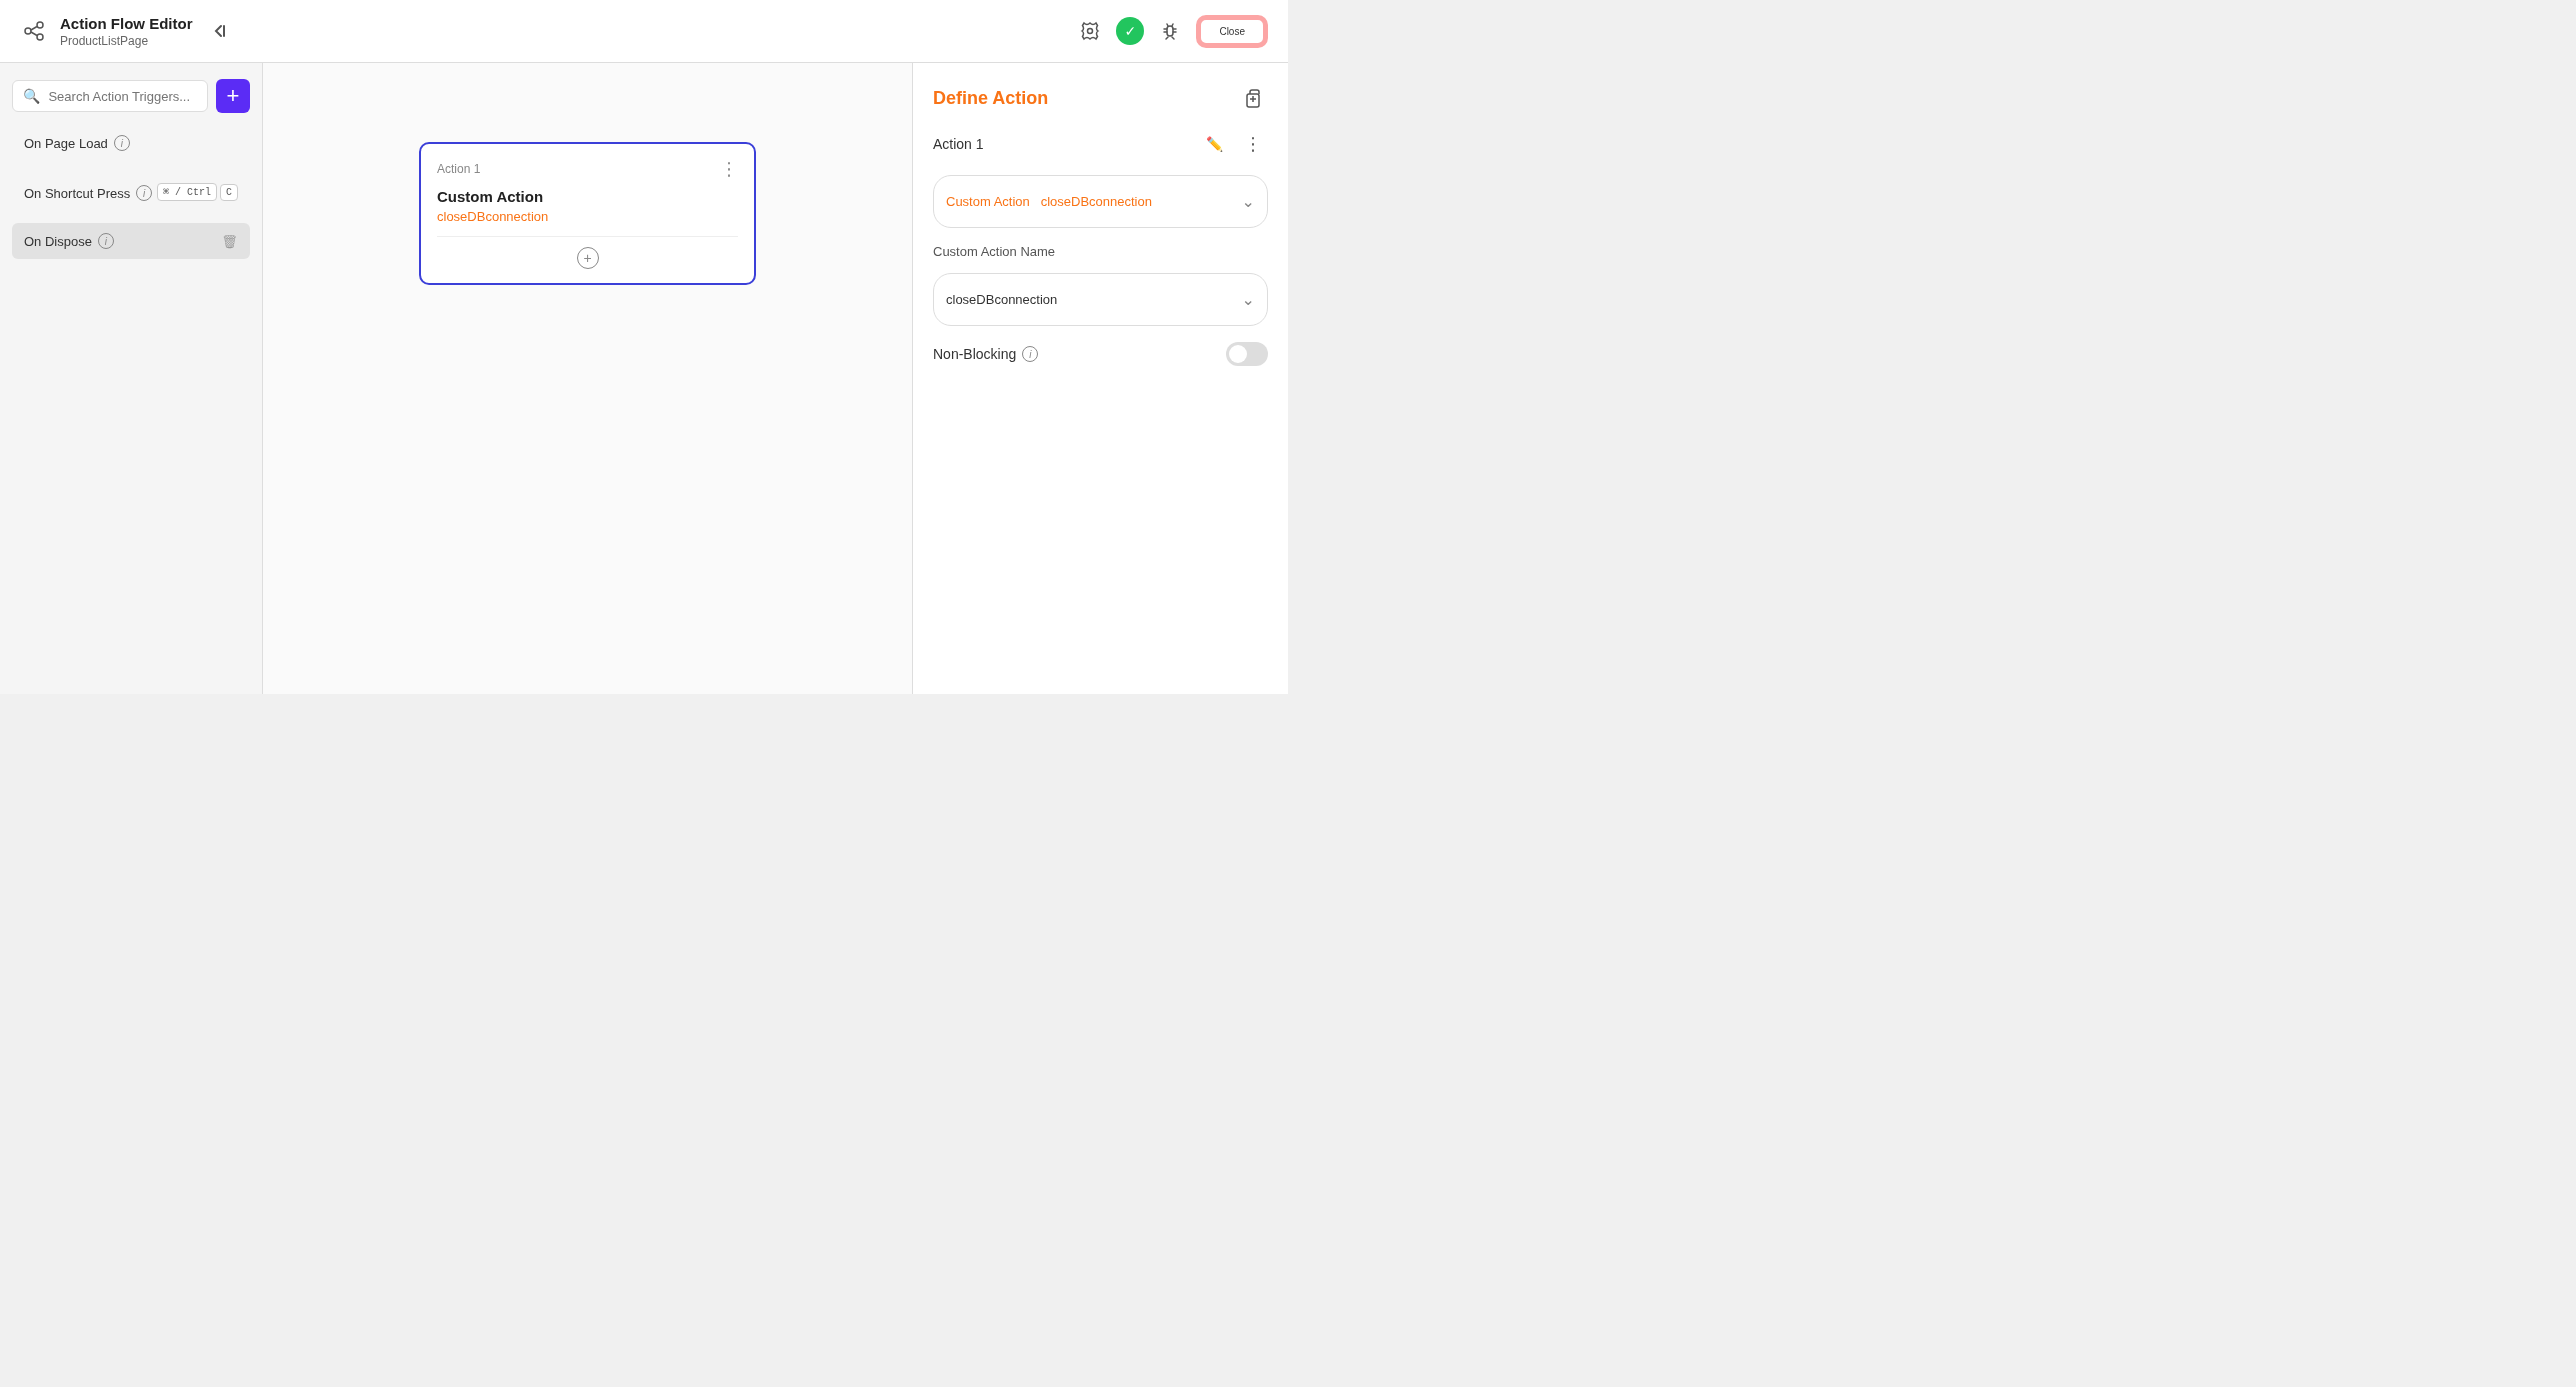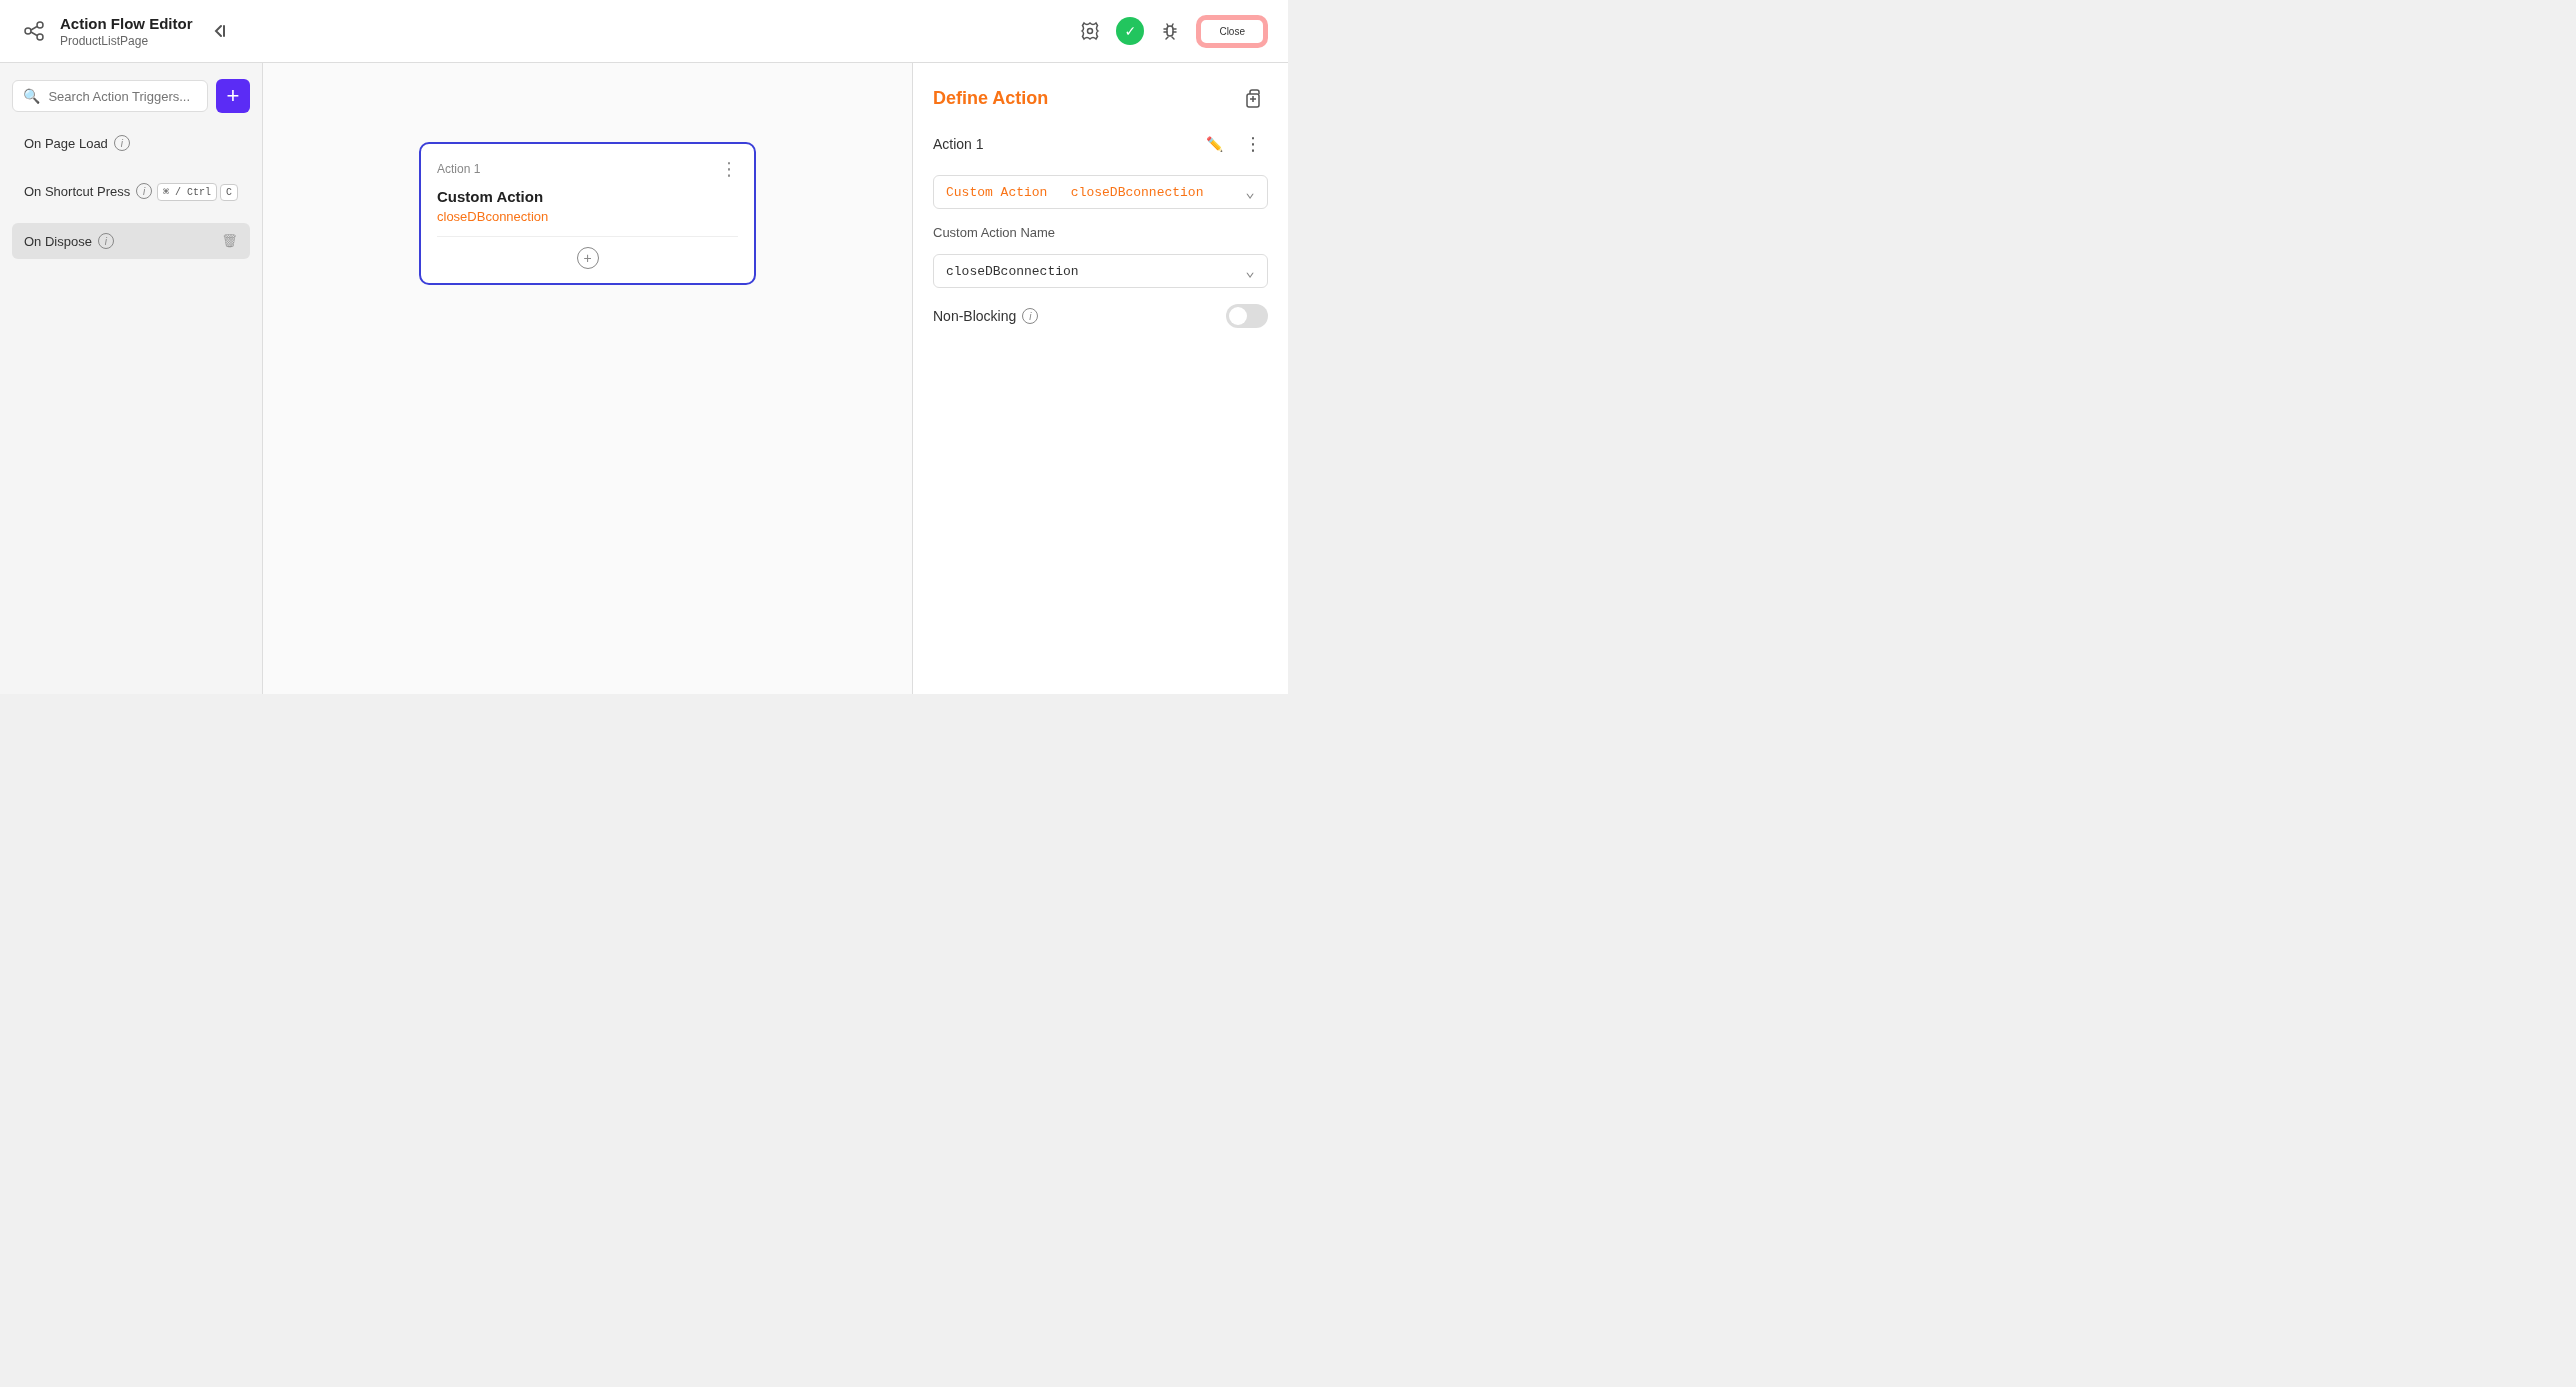--- a/index.html
+++ b/index.html
@@ -49,21 +49,21 @@
     }
     .search-bar input {
       border: none; outline: none; font-size: 13px; color: #666; background: transparent; width: 100%;
     }
     .search-row { display: flex; gap: 8px; align-items: center; }
     .add-btn {
       width: 34px; height: 34px; background: #5b2cf5; border-radius: 6px;
       border: none; cursor: pointer; display: flex; align-items: center; justify-content: center; color: #fff; font-size: 20px; flex-shrink: 0;
     }
     .trigger-item {
-      display: flex; align-items: flex-start; justify-content: space-between;
+      display: flex; align-items: flex-end; justify-content: space-between;
       padding: 10px 12px; border-radius: 6px; cursor: pointer; font-size: 13px; color: #333;
     }
     .trigger-item.active { background: #e2e2e2; }
     .trigger-item-left { display: flex; align-items: center; gap: 6px; }
     .info-icon {
       width: 16px; height: 16px; border-radius: 50%; border: 1.5px solid #888;
       display: flex; align-items: center; justify-content: center; font-size: 10px; color: #888; font-style: italic;
     }
     .shortcut-badge {
       display: flex; align-items: center; gap: 3px;
@@ -116,22 +116,22 @@
       display: flex; align-items: center; justify-content: center; font-size: 16px; color: #555;
     }
     .action-row {
       display: flex; align-items: center; justify-content: space-between;
     }
     .action-name-label { font-size: 14px; color: #333; }
     .action-row-icons { display: flex; gap: 8px; }
     .section-label { font-size: 13px; color: #555; margin-bottom: 6px; }
     .dropdown-select {
       display: flex; align-items: center; justify-content: space-between;
-      border: 1px solid #ddd; border-radius: 6px; padding: 6px 12px;
-      cursor: pointer; background: #fff; font-family: Liberation Mono, monospace;
+      border: 1px solid #ddd; border-radius: 18px; padding: 16px 12px;
+      cursor: pointer; background: #fff;
     }
     .dropdown-select-text { font-size: 13px; color: #333; }
     .dropdown-select-text span { color: #f97316; font-weight: 500; }
     .chevron-icon { font-size: 16px; color: #888; }
     .edit-action-btn {
       width: 100%; padding: 13px; background: #e8e8f0; border: none; border-radius: 8px;
       font-size: 15px; color: #333; cursor: pointer; font-weight: 500;
     }
     .non-blocking-row {
       display: flex; align-items: center; justify-content: space-between;

